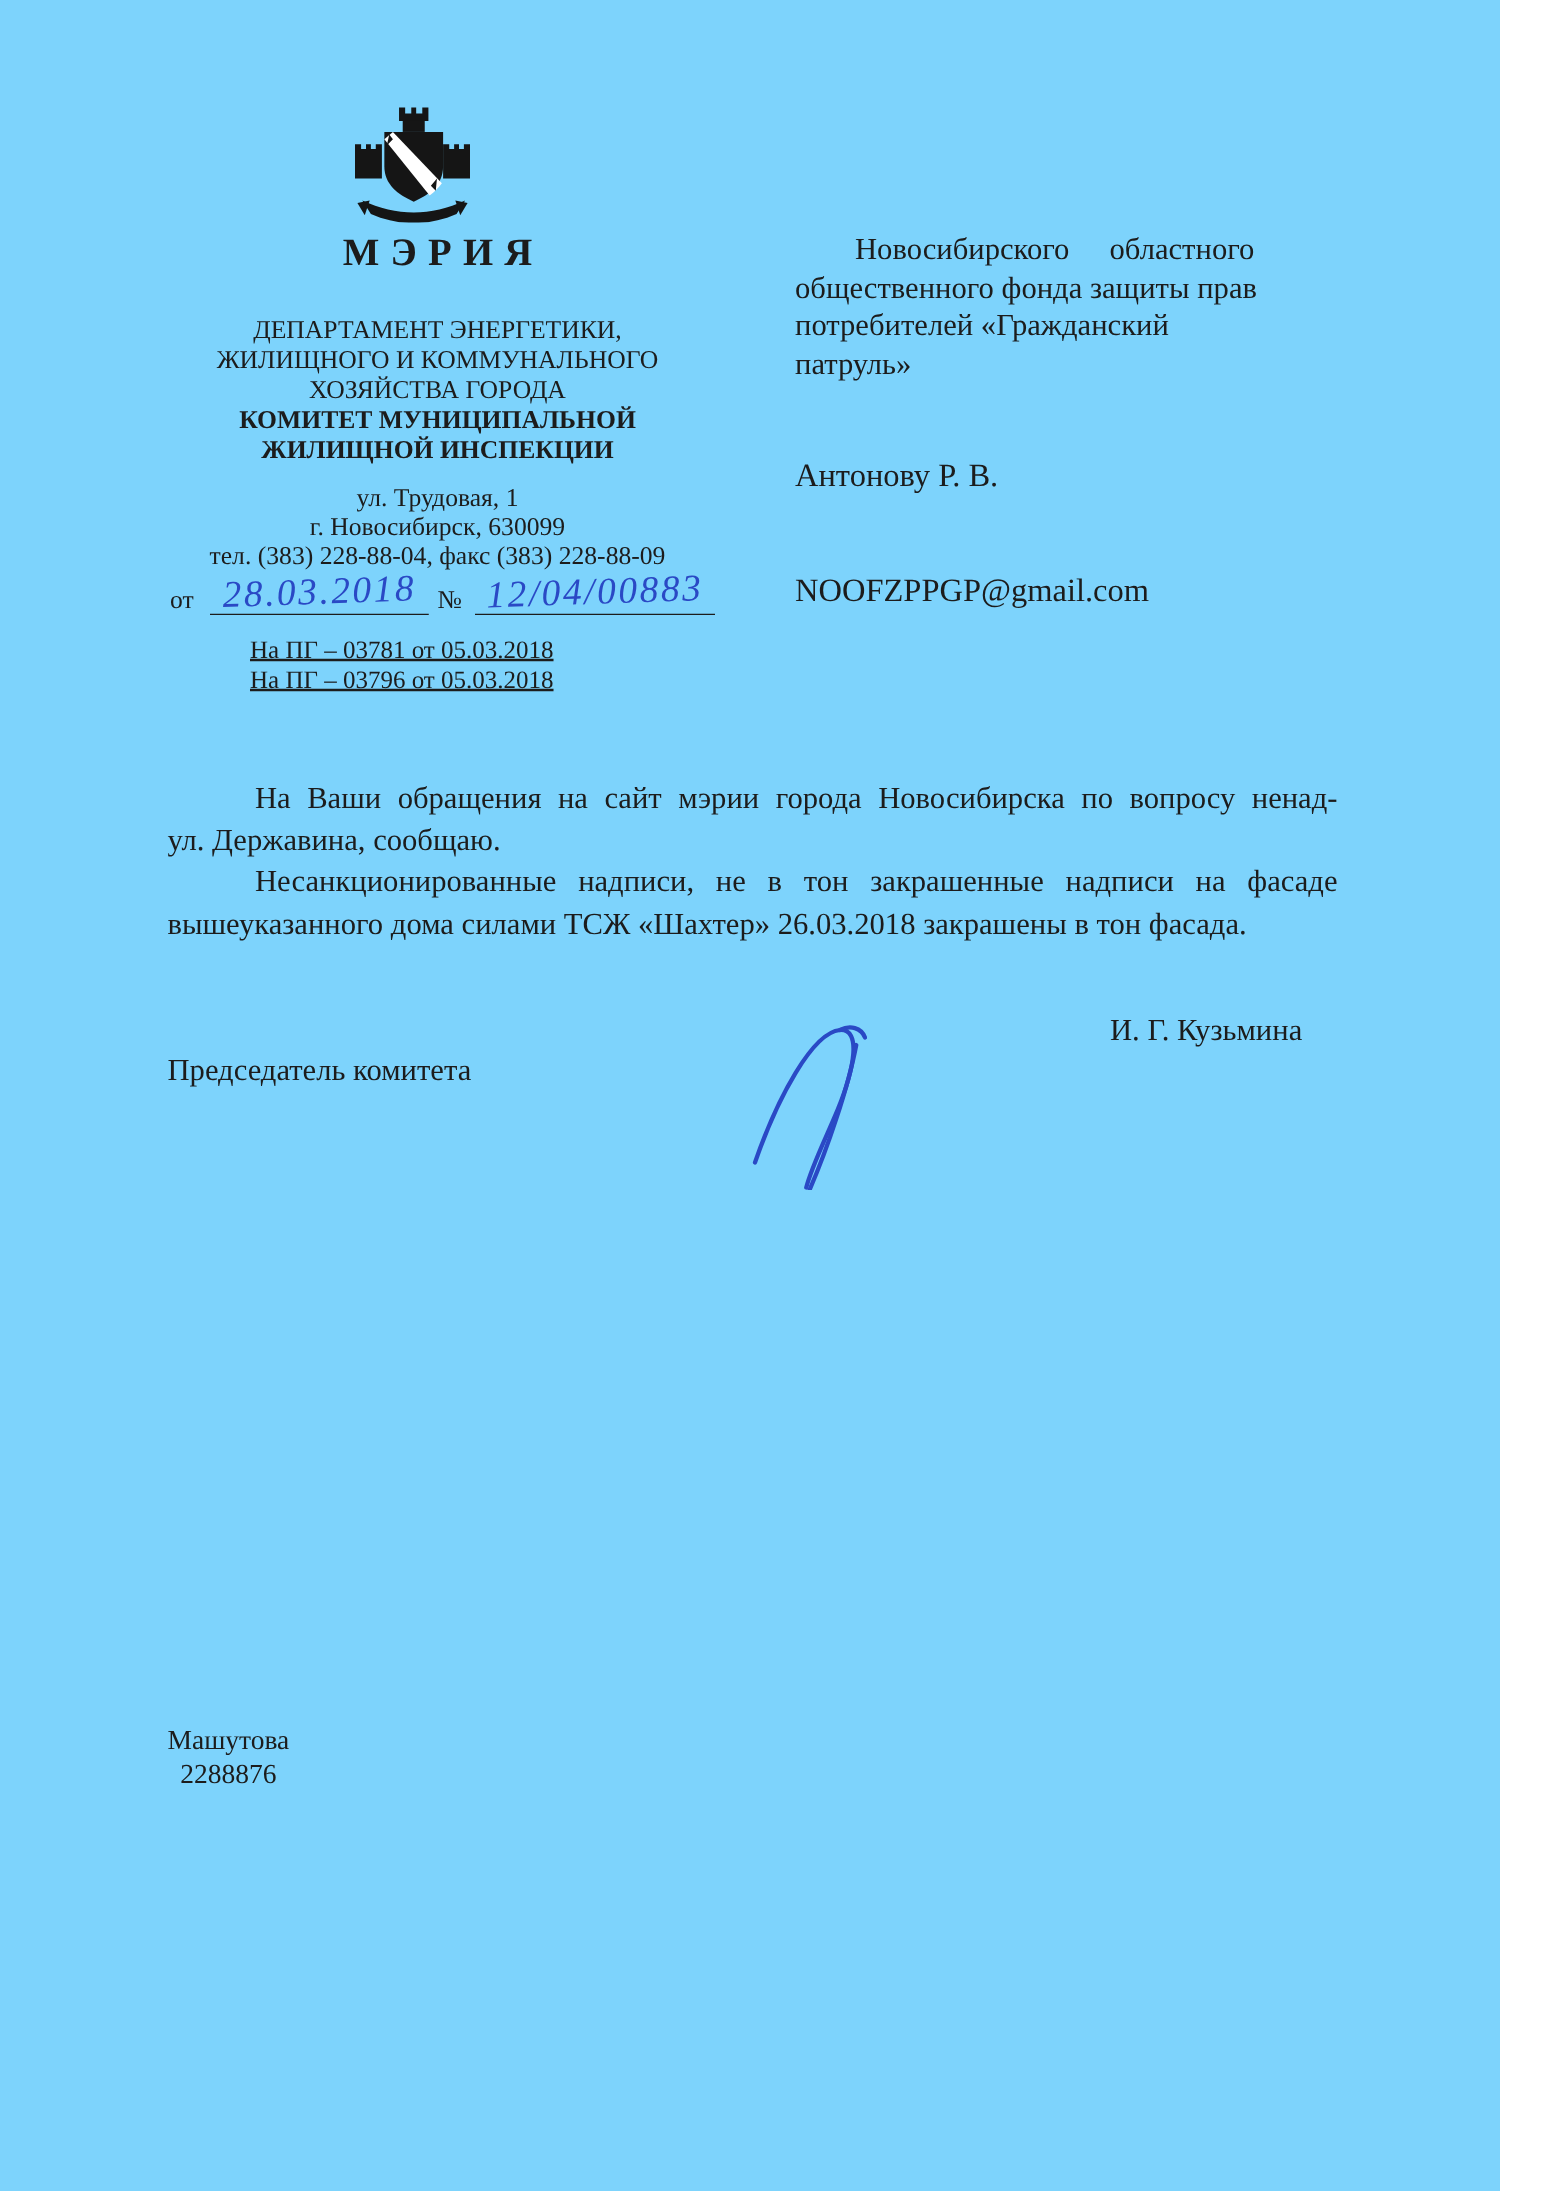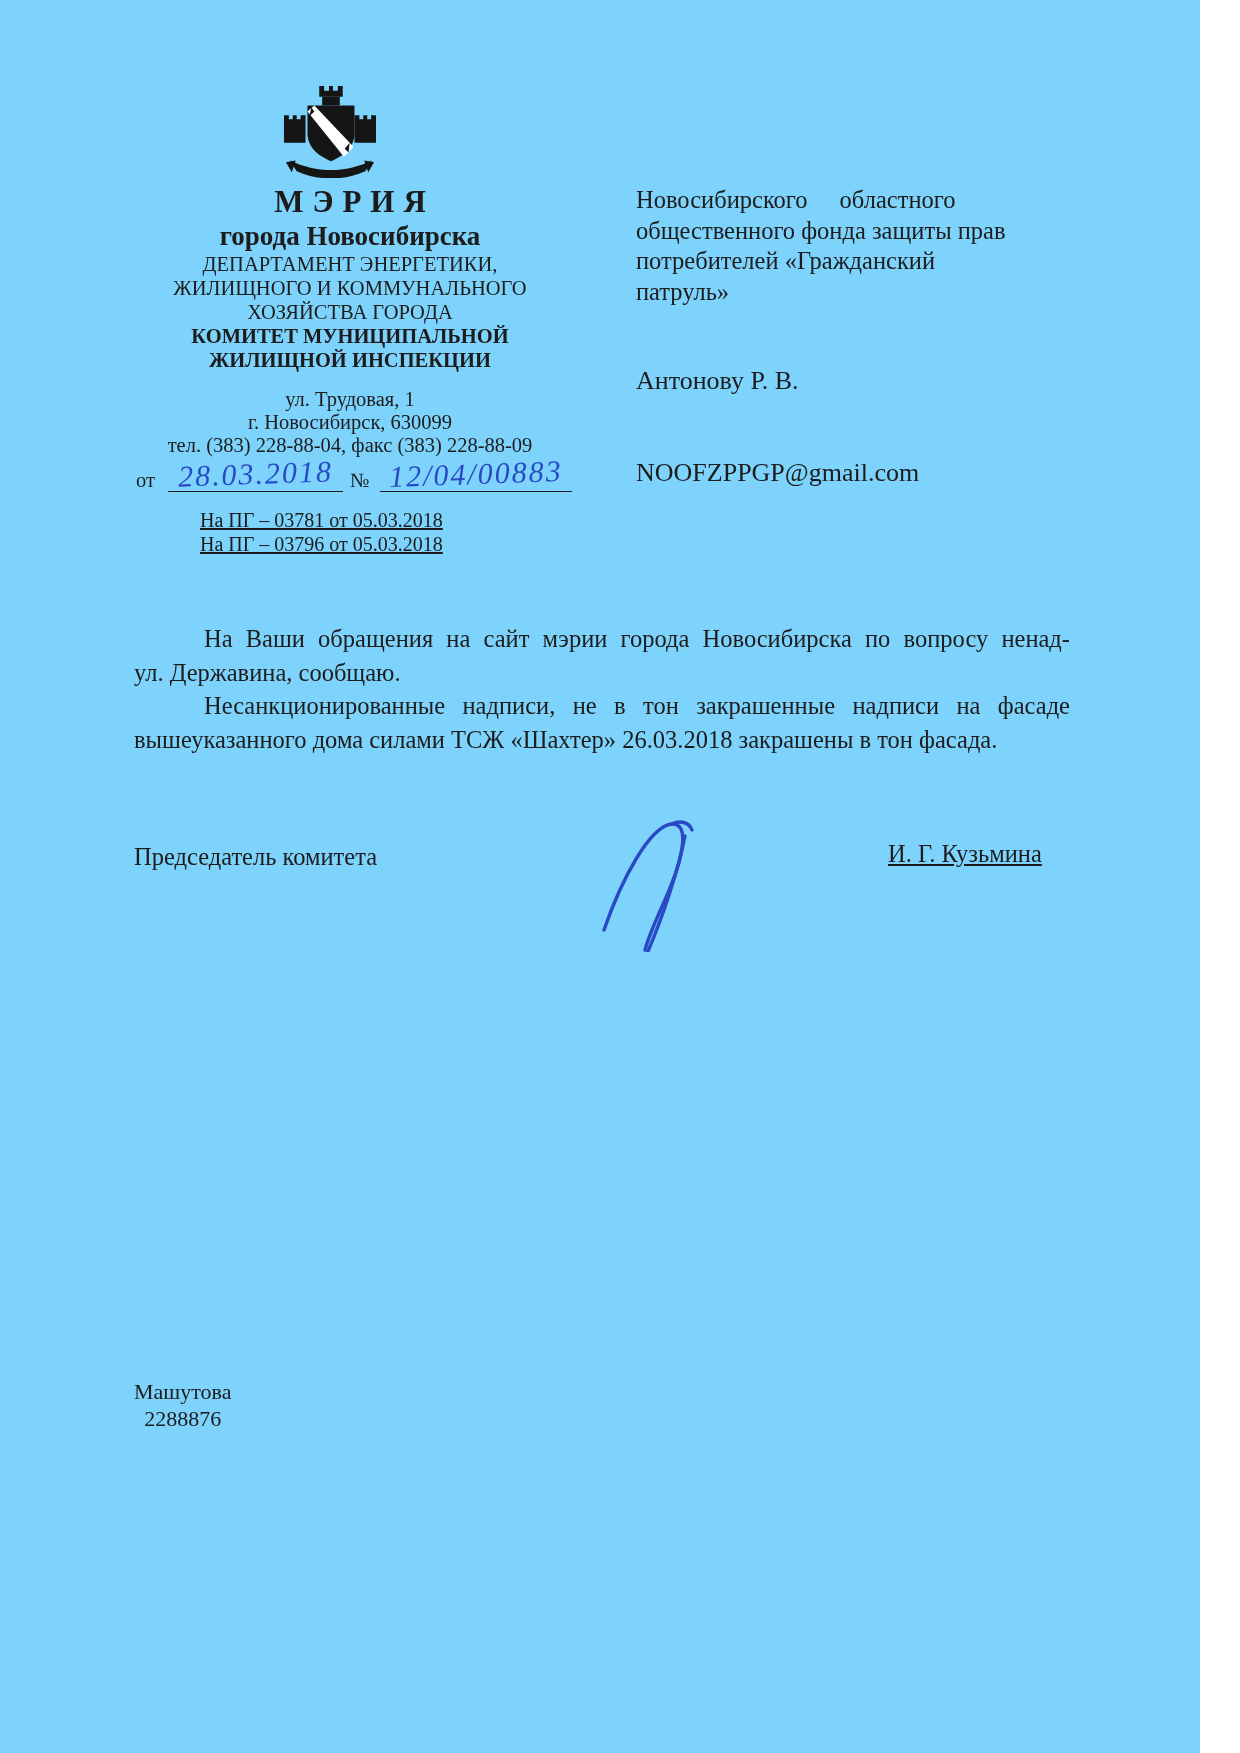--- a/index.html
+++ b/index.html
@@ -36,32 +36,32 @@
     letter-spacing:2px;
     transform:rotate(-2deg);
     display:inline-block;
     white-space:nowrap;
   }
   .refs { left:200px; top:508px; font-size:20px; line-height:24px; text-align:left; }
   .refs div { text-decoration:underline; }
 
   
   .recipient { left:636px; top:185px; width:440px; font-size:24.5px; line-height:30.5px; text-align:left; }
-  .recipient .spread { word-spacing:26px; }
+  .recipient .spread { word-spacing:26px;margin-left:48px; }
   .recipient-name { left:636px; top:366px; font-size:26px; }
   .recipient-email { left:636px; top:458px; font-size:26px; }
 
   
   .body-text { left:134px; top:622px; width:936px; font-size:24.5px; line-height:33.5px; }
   .body-text .jl { text-align:justify; text-align-last:justify; }
   .body-text .indent { text-indent:70px; }
 
   
   .sig-position { left:134px; top:843px; font-size:24.5px; }
-  .sig-name { left:888px; top:840px; font-size:24.5px;text-decoration:underline; }
+  .sig-name { left:888px; top:811px; font-size:24.5px; }
   .sig-script { left:588px; top:812px; width:150px; height:140px; }
 
   
   .executor { left:134px; top:1378px; font-size:22px; line-height:27px;text-align:center; }
 </style>
 </head>
 <body>
 
 <div class="page">
 
@@ -82,21 +82,20 @@
         <path d="M10 80 l10 -2 -4 12 z"></path>
         <path d="M100 80 l-10 -2 4 12 z"></path>
       </g>
 
       <path fill="#ffffff" d="M32 28 l7 -6 40 42 c-3 4 -6 7 -10 10 z"></path>
       <path fill="#151515" d="M36 24 l3 4 -5 5 z M74 70 l-4 -4 5 -6 z"></path>
     </svg>
   </div>
 
   <div class="abs lh-col org1">МЭРИЯ</div>
-  <div class="abs lh-col org2">города Новосибирска</div>
 
   <div class="abs lh-col dept">
     <div>ДЕПАРТАМЕНТ ЭНЕРГЕТИКИ,</div>
     <div>ЖИЛИЩНОГО И КОММУНАЛЬНОГО</div>
     <div>ХОЗЯЙСТВА ГОРОДА</div>
   </div>
 
   <div class="abs lh-col committee">
     <div>КОМИТЕТ МУНИЦИПАЛЬНОЙ</div>
     <div>ЖИЛИЩНОЙ ИНСПЕКЦИИ</div>

